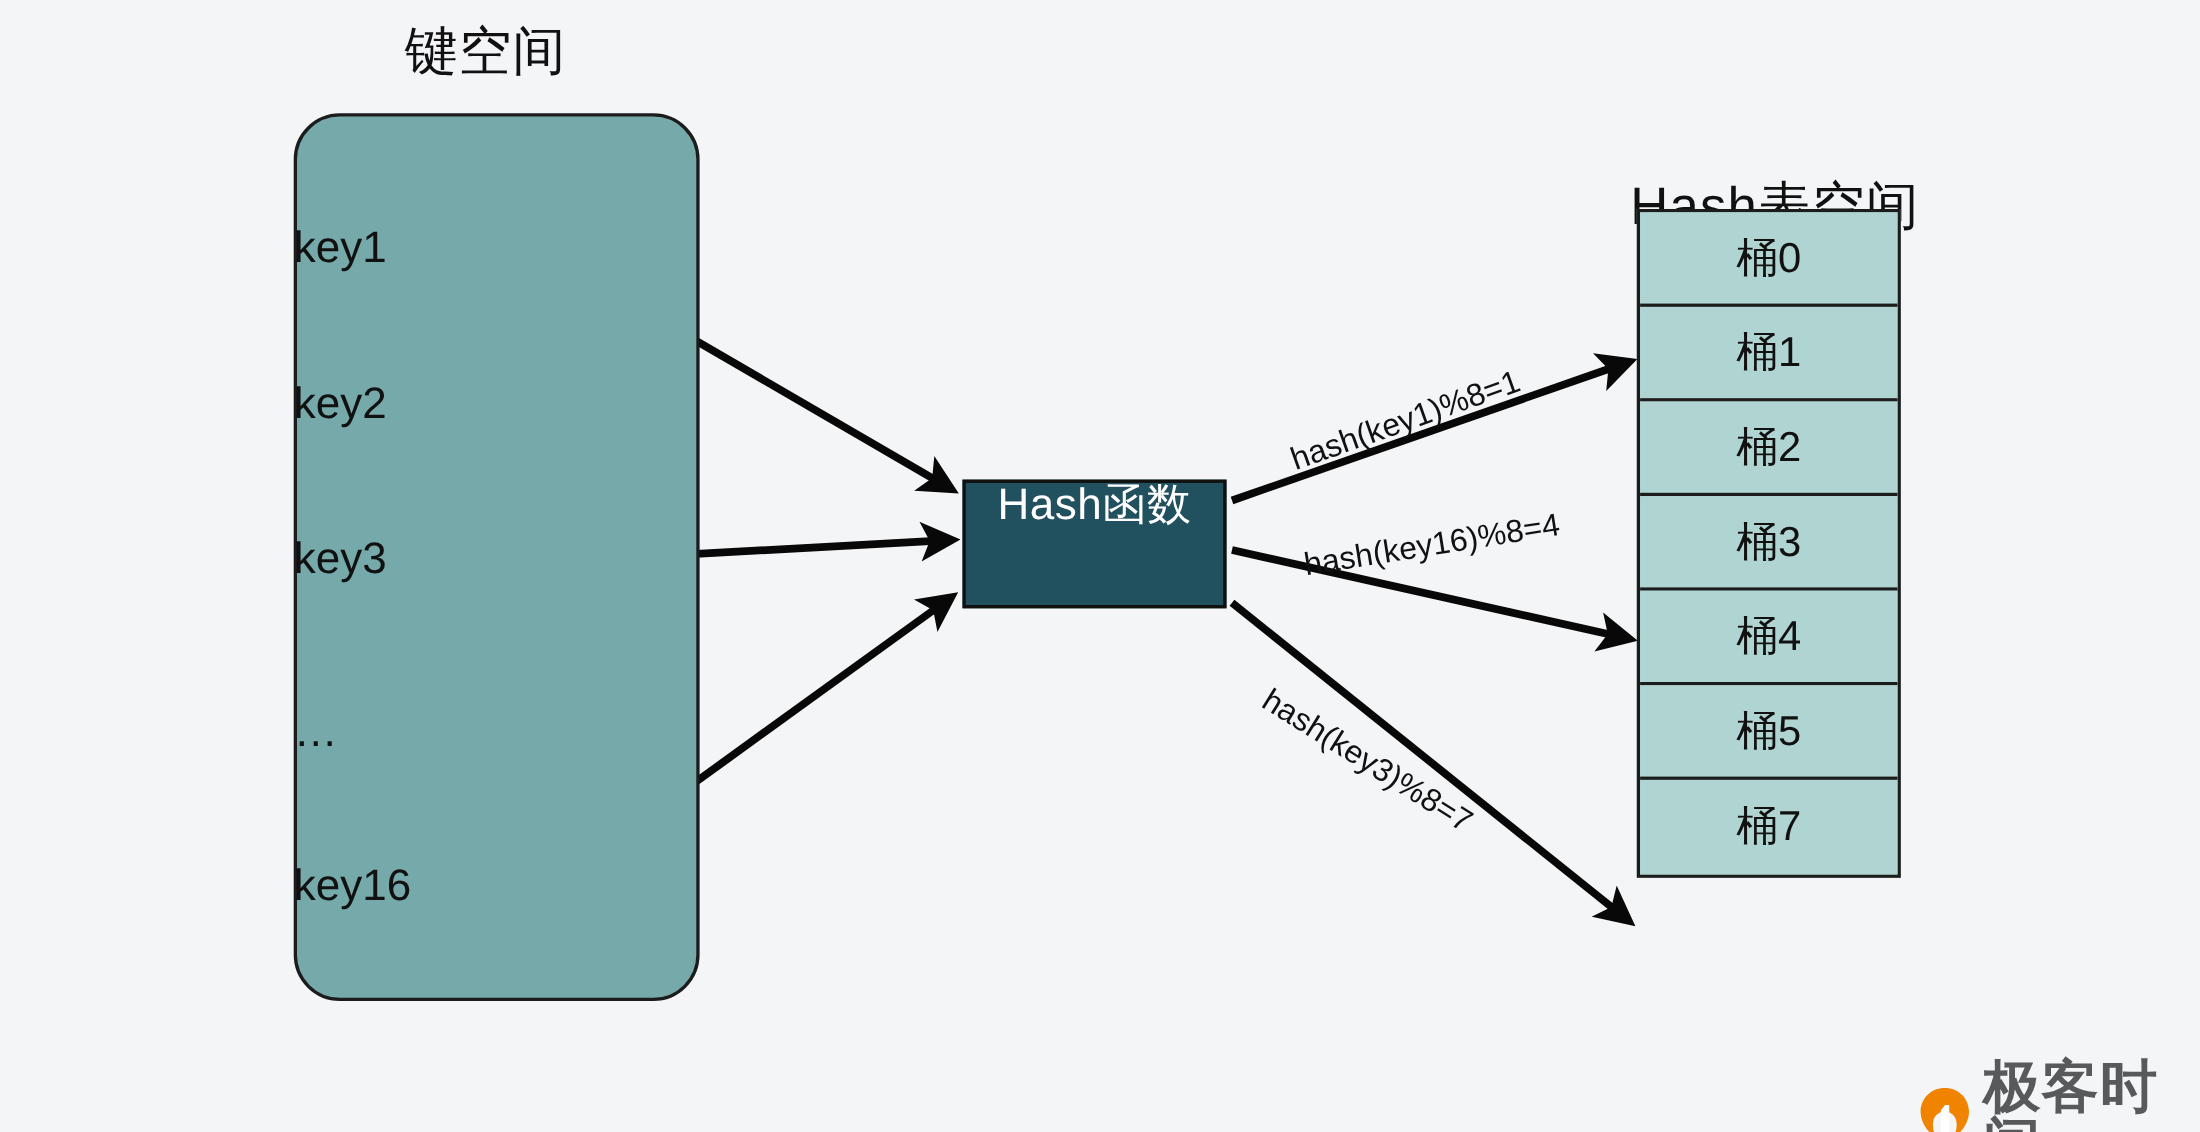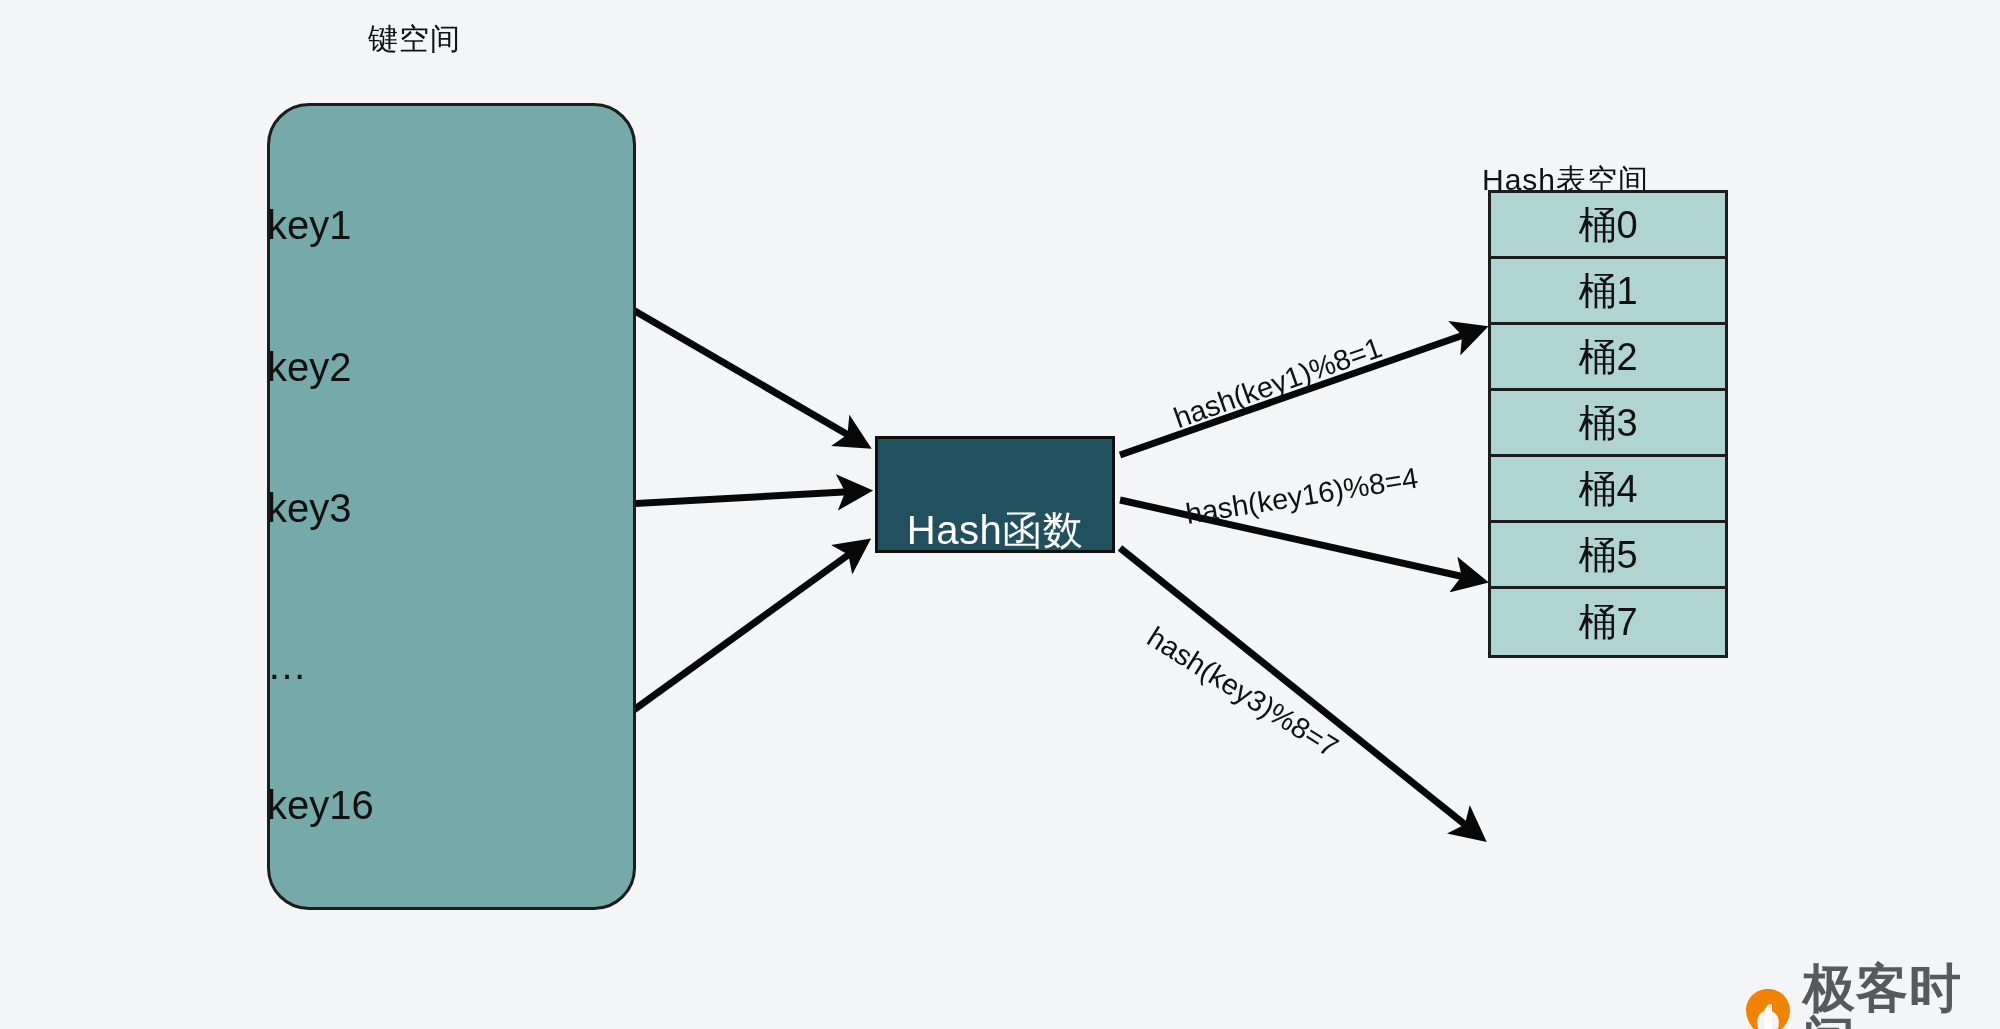--- a/index.html
+++ b/index.html
@@ -24,21 +24,21 @@
   }
   .label {
     position: absolute;
     white-space: nowrap;
     color: #111111;
     font-family: "Liberation Sans", "DejaVu Sans", sans-serif;
   }
 
   
   .section-title {
-    font-size: 30px;
+    font-size: 48px;
     line-height: 1;
     letter-spacing: 1px;
   }
   #keyspace-title { left: 368px; top: 24px; }
   #hashtable-title { left: 1482px; top: 125px; margin-top: 40px; }
 
   
   #keyspace-box {
     position: absolute;
     left: 267px;
@@ -67,42 +67,42 @@
   #hash-box {
     position: absolute;
     left: 875px;
     top: 436px;
     width: 240px;
     height: 117px;
     background: #21505f;
     border: 3px solid #101010;
     box-sizing: border-box;
     display: flex;
-    align-items: flex-end;
+    align-items: flex-start;
     justify-content: center;
   }
   #hash-box .hash-label {
     color: #ffffff;
     font-size: 40px;
     line-height: 1;
     letter-spacing: 0.5px;
   }
 
   
   #bucket-table {
     position: absolute;
     left: 1488px;
     top: 190px;
     width: 240px;
     border: 3px solid #1c1c1c;
     box-sizing: border-box;
     background: #b0d4d2;
   }
   .bucket-row {
-    height: 66px;
+    height: 86px;
     box-sizing: border-box;
     border-bottom: 3px solid #1c1c1c;
     display: flex;
     align-items: center;
     justify-content: center;
     background: #b0d4d2;
     font-size: 38px;
     line-height: 1;
     color: #111111;
   }

